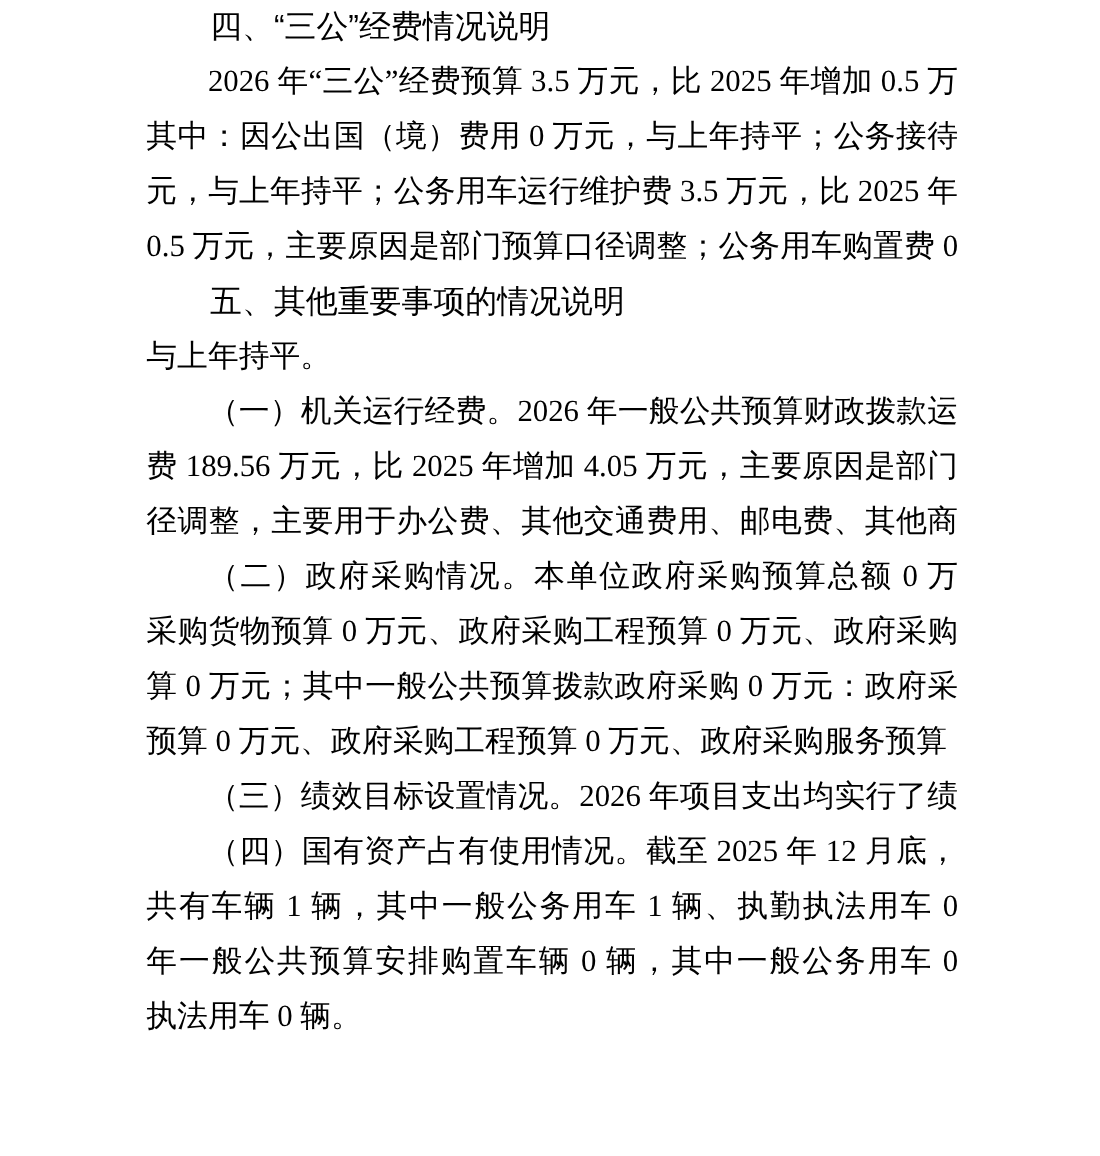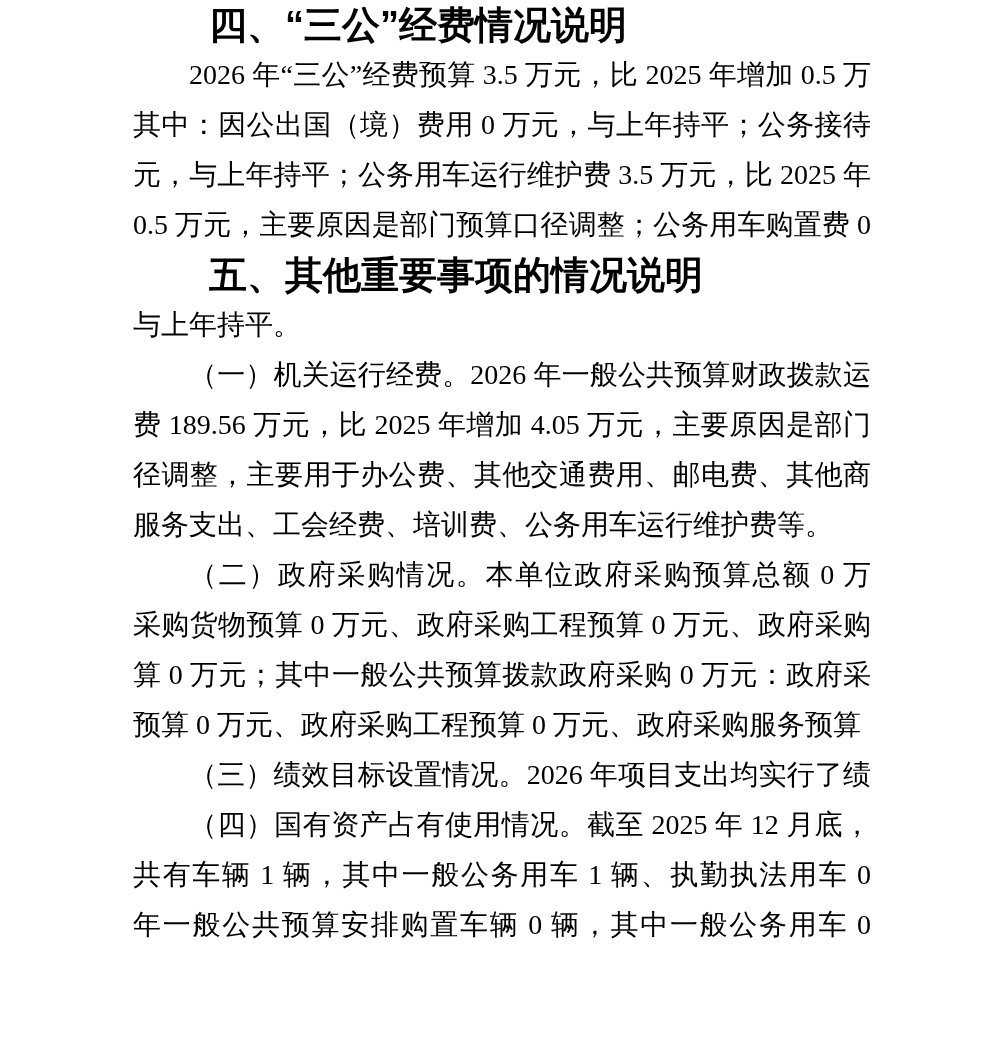--- a/index.html
+++ b/index.html
@@ -31,22 +31,22 @@
   .cont {
     text-align: justify;
     text-align-last: justify;
   }
   
   .ind {
     text-indent: 2em;
   }
   .heading {
     font-family: "Liberation Sans", sans-serif;
-    font-weight: 700;
-    font-size: 38px;
+    font-weight: 400;
+    font-size: 29px;
   }
 </style>
 </head>
 <body>
 
 <div class="page">
   <div class="content">
 
     <div class="line heading ind">四、“三公”经费情况说明</div>
 
@@ -54,27 +54,27 @@
     <div class="line cont">其中：因公出国（境）费用 0 万元，与上年持平；公务接待费 0 万</div>
     <div class="line cont">元，与上年持平；公务用车运行维护费 3.5 万元，比 2025 年增加</div>
     <div class="line cont">0.5 万元，主要原因是部门预算口径调整；公务用车购置费 0 万元，</div>
     <div class="line heading ind">五、其他重要事项的情况说明</div>
 
     <div class="line">与上年持平。</div>
 
     <div class="line ind cont">（一）机关运行经费。2026 年一般公共预算财政拨款运行经</div>
     <div class="line cont">费 189.56 万元，比 2025 年增加 4.05 万元，主要原因是部门预算口</div>
     <div class="line cont">径调整，主要用于办公费、其他交通费用、邮电费、其他商品和</div>
-    <div class="line">服务支出、工会经费、培训费、公务用车运行维护费等。</div>
 
     <div class="line ind cont">（二）政府采购情况。本单位政府采购预算总额 0 万元：政府</div>
     <div class="line cont">采购货物预算 0 万元、政府采购工程预算 0 万元、政府采购服务预</div>
     <div class="line cont">算 0 万元；其中一般公共预算拨款政府采购 0 万元：政府采购货物</div>
     <div class="line">预算 0 万元、政府采购工程预算 0 万元、政府采购服务预算 0 万元。</div>
 
     <div class="line ind cont">（三）绩效目标设置情况。2026 年项目支出均实行了绩效目</div>
 
     <div class="line ind cont">（四）国有资产占有使用情况。截至 2025 年 12 月底，本单位</div>
     <div class="line cont">共有车辆 1 辆，其中一般公务用车 1 辆、执勤执法用车 0 辆。2026</div>
     <div class="line cont">年一般公共预算安排购置车辆 0 辆，其中一般公务用车 0 辆、执勤</div>
+    <div class="line">执法用车 0 辆。</div>
 
   </div>
 </div>
 
 </body></html>

